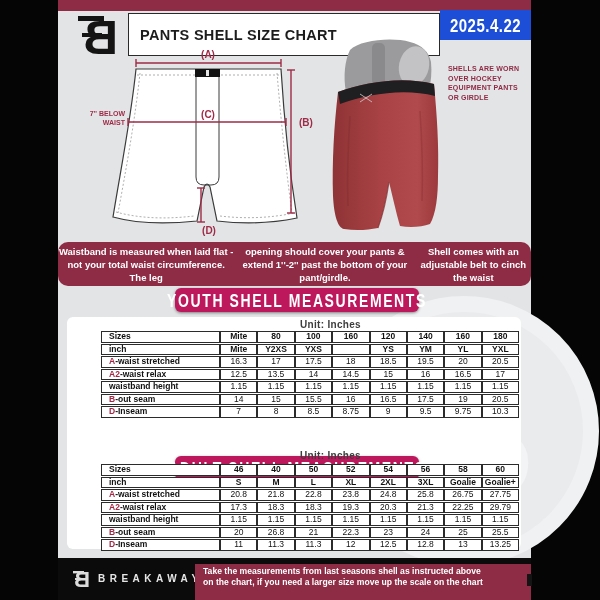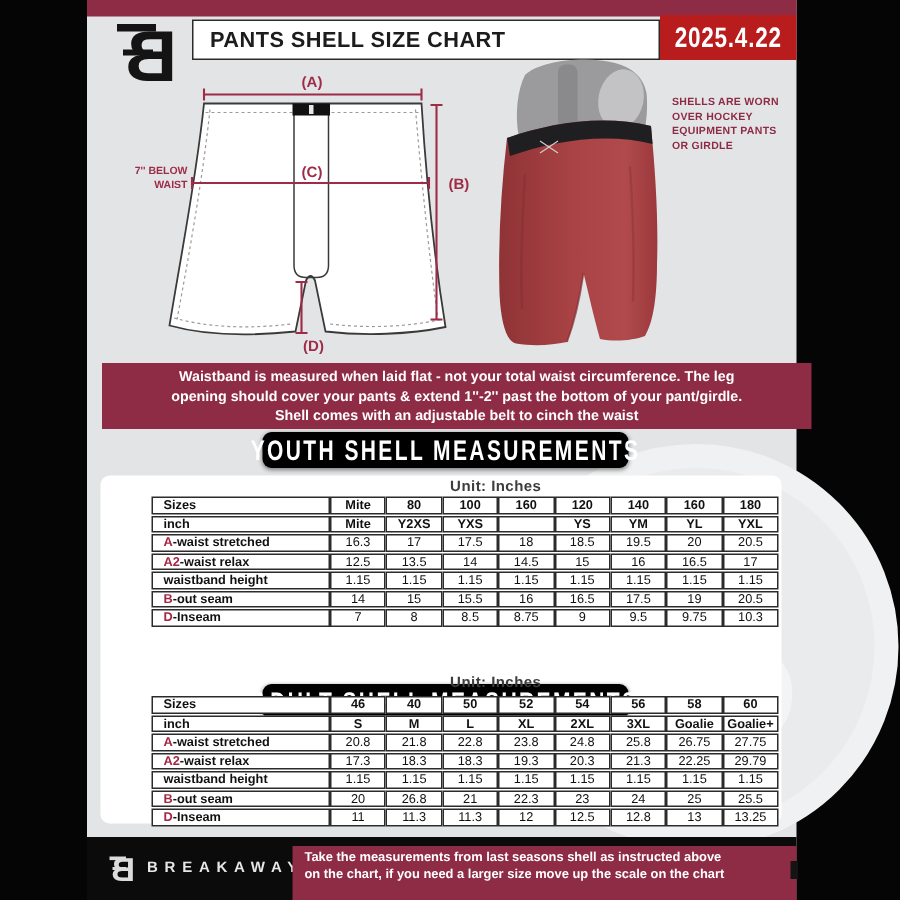--- a/index.html
+++ b/index.html
@@ -7,57 +7,57 @@
     width:600px;height:600px;position:relative;overflow:hidden;
     background:#050505;
     font-family:"Liberation Sans", sans-serif;
     -webkit-font-smoothing:antialiased;
   }
   .page{position:absolute;left:58px;top:0;width:473px;height:600px;background:#e3e4e6;}
   .topstrip{position:absolute;left:0;top:0;width:473px;height:11px;background:#8e2b45;}
   
   .logo{position:absolute;left:16px;top:10px;width:52px;height:50px;}
   .titlebox{
-    position:absolute;left:70px;top:13px;width:312px;height:27px;
+    position:absolute;left:70px;top:13px;width:312px;height:43px;
     background:#fff;border:1px solid #2a2a2a;box-sizing:border-box;
     display:flex;align-items:center;padding-left:11px;
     font-size:14.5px;font-weight:bold;color:#1c1c1c;letter-spacing:.3px;
   }
   .datebox{
     position:absolute;left:382px;top:10px;width:91px;height:30px;
-    background:#b91c1c;display:flex;align-items:center;justify-content:center;
+    background:#1d4ed8;display:flex;align-items:center;justify-content:center;
     color:#fff;font-weight:bold;font-size:15px;letter-spacing:.5px;
   }
   .datebox span{display:inline-block;transform:scaleY(1.25);}
   
   .diagram{position:absolute;left:25px;top:48px;}
   .photo{position:absolute;left:272px;top:36px;}
   .caption{
     position:absolute;left:390px;top:64px;width:86px;
     color:#8e2b45;font-size:7px;font-weight:bold;line-height:9.5px;letter-spacing:.2px;
   }
   
   .banner{
-    position:absolute;left:10px;top:242px;width:473px;height:44px;background:#8e2b45;
-    display:flex;flex-direction:column;align-items:center;justify-content:center;
-    color:#fff;font-size:9.5px;font-weight:bold;line-height:13px;text-align:center;
+    position:absolute;left:0;top:242px;width:473px;height:44px;background:#8e2b45;
+    display:flex;flex-direction:row;align-items:center;justify-content:center;
+    color:#fff;font-size:9.5px;font-weight:bold;line-height:13px;text-align:center;border-radius:10px;
   }
   
   .watermark{
     position:absolute;right:-68px;top:296px;width:270px;height:270px;border-radius:50%;
     background:#eaebed;border:16px solid #f0f1f2;box-sizing:border-box;z-index:1;
     color:#f3f4f5;font-weight:bold;font-size:210px;line-height:240px;text-align:center;
     font-family:"Liberation Serif", serif; overflow:hidden;
   }
   .panel{
     position:absolute;left:9px;top:317px;width:454px;height:232px;background:#fff;
     border-radius:6px;z-index:2;
   }
   .secthead{
-    position:absolute;left:117px;width:244px;height:24px;background:#000000;border-radius:6px;
+    position:absolute;left:117px;width:244px;height:24px;background:#be185d;border-radius:6px;
     display:flex;align-items:center;justify-content:center;z-index:3;
     color:#fff;font-weight:bold;font-size:14px;letter-spacing:1.6px;white-space:nowrap;
     box-shadow:0 1px 3px rgba(0,0,0,.45);
   }
   .secthead span{display:inline-block;transform:scaleY(1.35);}
   .youth-head{top:288px;}
   .adult-head{top:408px;margin-top:48px;}
   .unit{
     position:absolute;left:0;width:473px;text-align:center;z-index:3;
     font-size:10px;color:#3d3d3d;font-weight:bold;letter-spacing:.3px;margin-left:36px;

